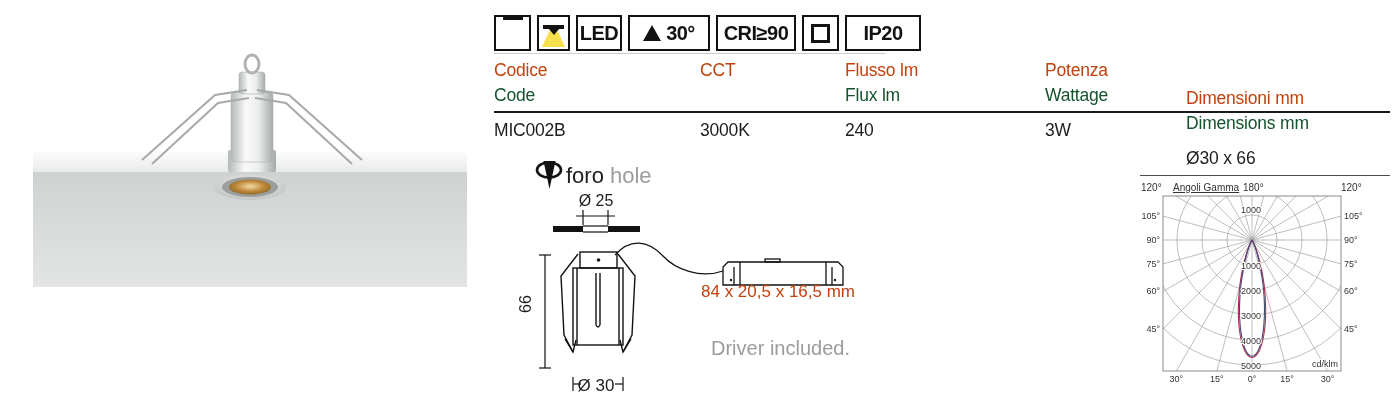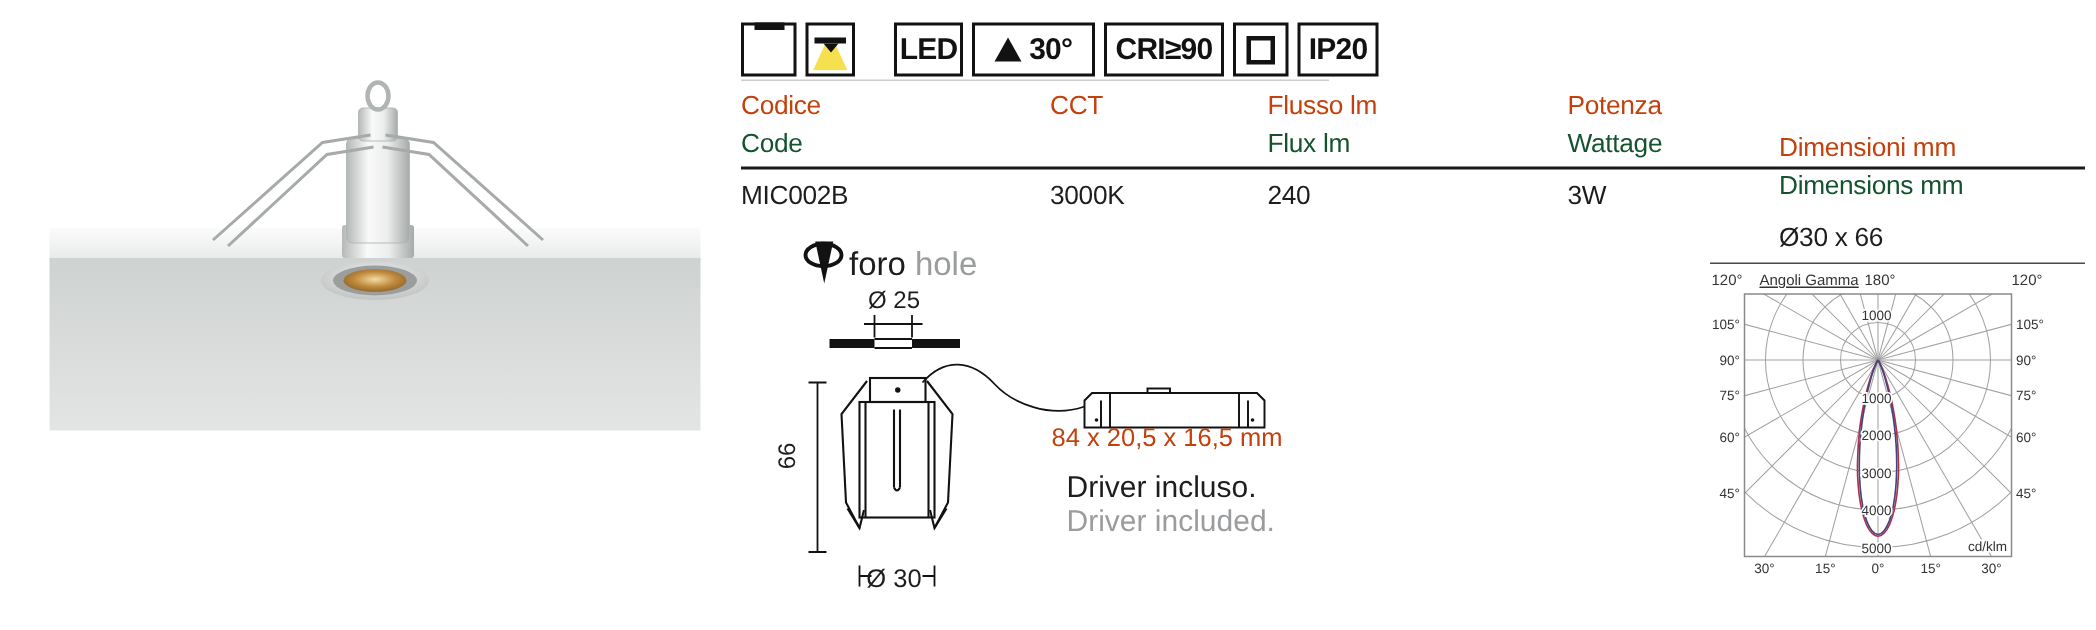--- a/index.html
+++ b/index.html
@@ -13,28 +13,28 @@
          align-items:center;justify-content:center;position:relative;
          font-size:20px;font-weight:bold;letter-spacing:-0.5px;color:#121212;}
   .badge.b-rec{width:37px;}
   .rec-bar{position:absolute;top:-2px;left:50%;transform:translateX(-50%);width:20px;height:5px;background:#121212;}
   .badge.b-dl{width:33px;}
   .dl-bar{position:absolute;top:8px;left:4px;right:4px;height:4px;background:#121212;}
   .dl-tri{position:absolute;top:12px;left:50%;transform:translateX(-50%);width:0;height:0;
           border-left:5px solid transparent;border-right:5px solid transparent;border-top:6px solid #121212;}
   .dl-beam{position:absolute;top:12px;bottom:2px;left:3px;right:3px;background:#f6e04e;
            clip-path:polygon(36% 0,64% 0,100% 100%,0 100%);z-index:-0;}
-  .badge.b-led{width:46px;margin-left:20px;}
+  .badge.b-led{width:46px;}
   .badge.b-beam{width:82px;gap:5px;}
   .tri-icon{width:0;height:0;border-left:9px solid transparent;border-right:9px solid transparent;
             border-bottom:16px solid #121212;display:inline-block;}
   .badge.b-cri{width:80px;}
   .badge.b-sq{width:37px;}
   .sq-inner{width:13px;height:13px;border:3px solid #121212;}
-  .badge.b-ip{width:54px;}
+  .badge.b-ip{width:76px;}
   .badges-underline{position:absolute;left:494px;top:53px;width:392px;height:1px;background:#cccccc;}
 
   
   .th-it{position:absolute;top:60px;font-size:17.5px;color:#c2410c;letter-spacing:-0.2px;}
   .th-en{position:absolute;top:85px;font-size:17.5px;color:#14532d;letter-spacing:-0.2px;}
   .tbl-sep{position:absolute;left:494px;top:111px;width:896px;height:2px;background:#1a1a1a;}
   .td{position:absolute;top:120px;font-size:17.5px;color:#1d1d1d;letter-spacing:-0.2px;}
   .td.bold{font-weight:normal;}
   .c0{left:494px;} .c1{left:700px;} .c2{left:845px;} .c3{left:1045px;} .c4{left:1186px;margin-top:28px;}
 
@@ -205,21 +205,20 @@
   </svg>
 
   <div class="foro-lbl">
     <span>foro</span>
     <span class="en">hole</span>
   </div>
   <div class="dim dim-hole">Ø 25</div>
   <div class="dim dim-h66">66</div>
   <div class="dim dim-d30">Ø 30</div>
   <div class="drv-size">84 x 20,5 x 16,5 mm</div>
-  <div class="drv-it">Driver incluso.</div>
   <div class="drv-en">Driver included.</div>
 
   <div class="polar-sep"></div>
   <div class="pc-lbl" style="left:1141px;">120°</div>
   <div class="pc-lbl" style="left:1173px;text-decoration:underline;">Angoli Gamma</div>
   <div class="pc-lbl" style="left:1243px;">180°</div>
   <div class="pc-lbl" style="left:1341px;">120°</div>
   <svg id="polar-svg" class="abs" style="left:1140px;top:168px;" width="257" height="250" viewBox="0 0 257 250">
       <defs>
         <clipPath id="pc">

